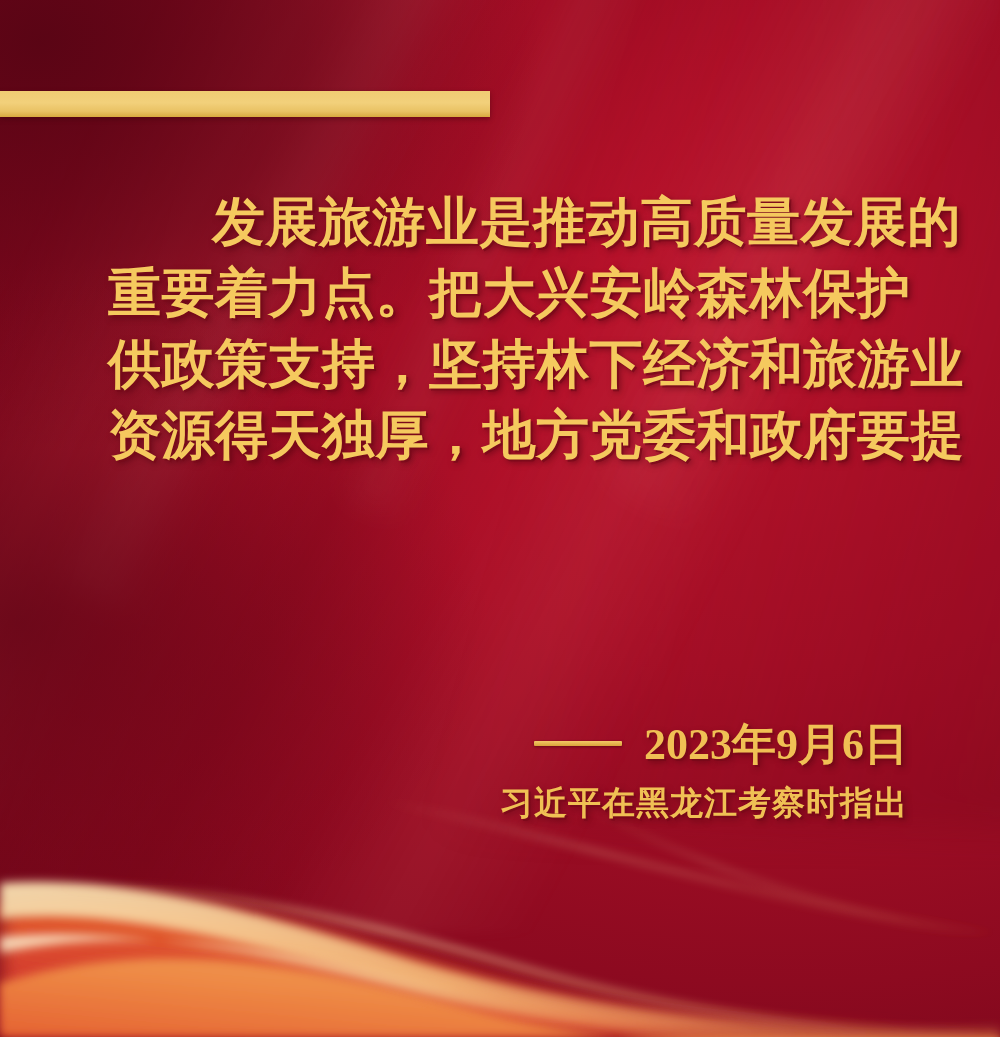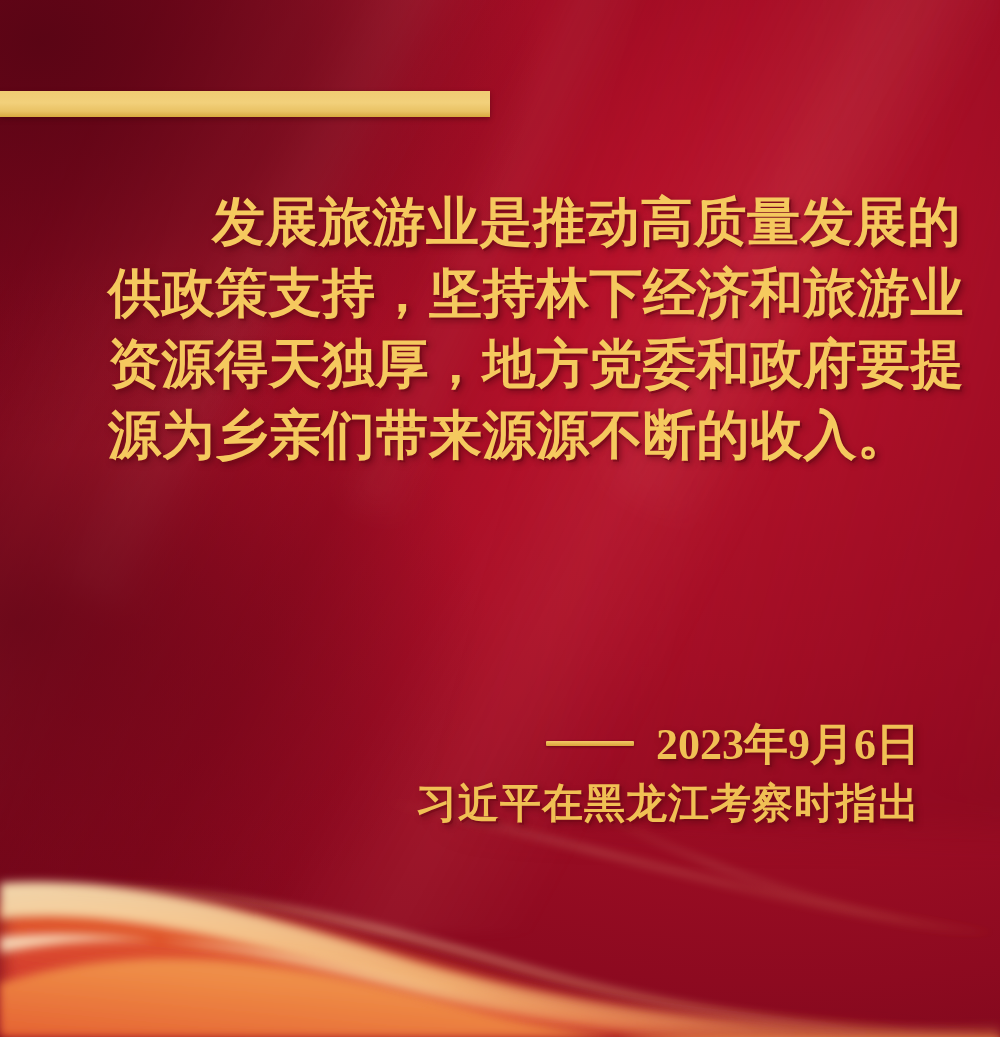--- a/index.html
+++ b/index.html
@@ -117,21 +117,21 @@
     white-space: nowrap;
     text-shadow:
       2px 2px 0 rgba(120,10,25,0.75),
       3px 3px 6px rgba(70,2,12,0.55);
   }
   .qline.indent { text-indent: 104px; }
 
   
   .attrib {
     position: absolute;
-    right: 80px;
+    right: 92px;
     top: 716px;
     text-align: right;
   }
   .attrib-date {
     font-family: "Liberation Serif", "DejaVu Serif", serif;
     font-weight: 700;
     font-size: 44px;
     line-height: 58px;
     color: #F0C054;
     white-space: nowrap;
@@ -145,21 +145,21 @@
     height: 5px;
     background: linear-gradient(to bottom, #F3C865, #D9A33B);
     vertical-align: 13px;
     margin-right: 22px;
     border-radius: 1px;
     box-shadow: 0 1px 3px rgba(70,2,12,0.6);
   }
   .attrib-source {
     font-family: "Liberation Sans", "DejaVu Sans", sans-serif;
     font-weight: 700;
-    font-size: 41px;
+    font-size: 33px;
     line-height: 58px;
     letter-spacing: 1px;
     color: #F0C054;
     white-space: nowrap;
     text-shadow:
       2px 2px 0 rgba(118,8,24,0.7),
       3px 3px 6px rgba(70,2,12,0.5);
   }
 </style>
 </head>
@@ -226,23 +226,23 @@
       <path d="M380,14 C520,40 700,96 880,130 C930,140 970,144 1000,146" stroke="url(#gThin)" stroke-width="3" fill="none" opacity="0.55" filter="url(#soft)"></path>
 
       <path d="M560,4 C640,52 760,104 900,132 C945,141 975,145 1000,147" stroke="url(#gThin)" stroke-width="2.5" fill="none" opacity="0.45" filter="url(#soft)"></path>
     </svg>
   </div>
 
   <div class="gold-bar"></div>
 
   <div class="quote">
     <div class="qline indent">发展旅游业是推动高质量发展的</div>
+    <div class="qline">重要着力点。把大兴安岭森林保护</div>
     <div class="qline">供政策支持，坚持林下经济和旅游业</div>
     <div class="qline">资源得天独厚，地方党委和政府要提</div>
-    <div class="qline">源为乡亲们带来源源不断的收入。</div>
   </div>
 
   <div class="attrib">
     <div class="attrib-date">
       <span class="dash"></span><span>2023年9月6日</span>
     </div>
     <div class="attrib-source">习近平在黑龙江考察时指出</div>
   </div>
 
 </div>

